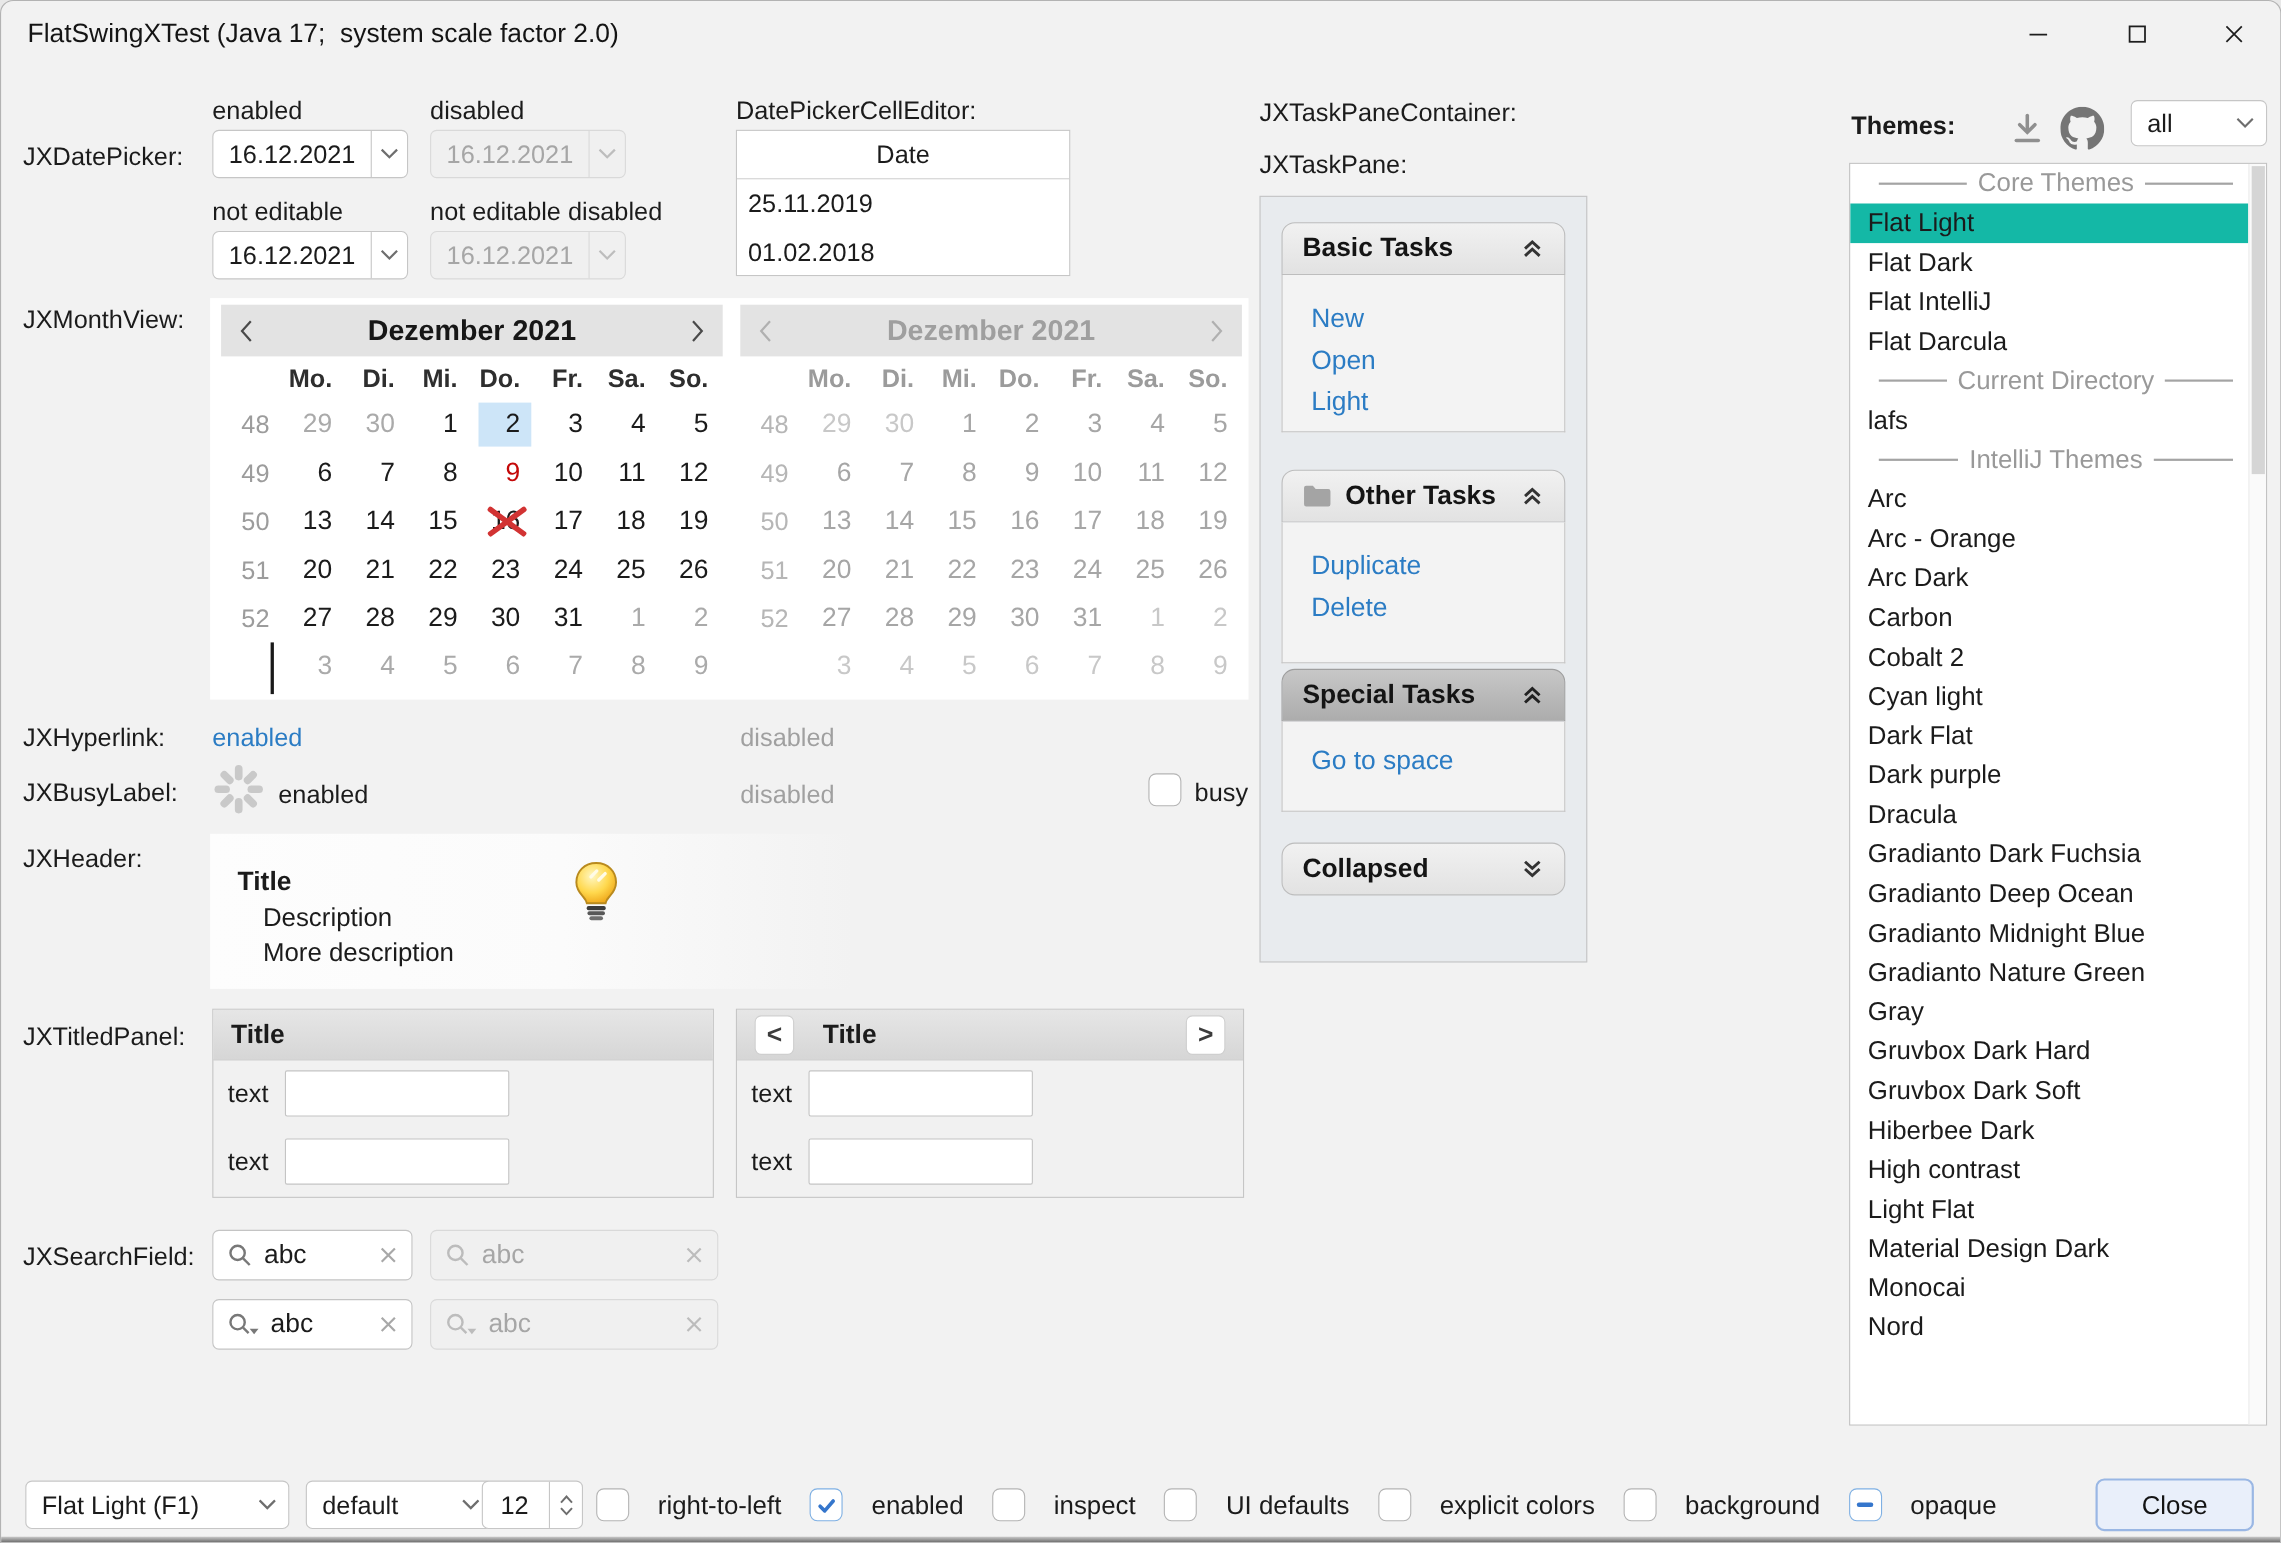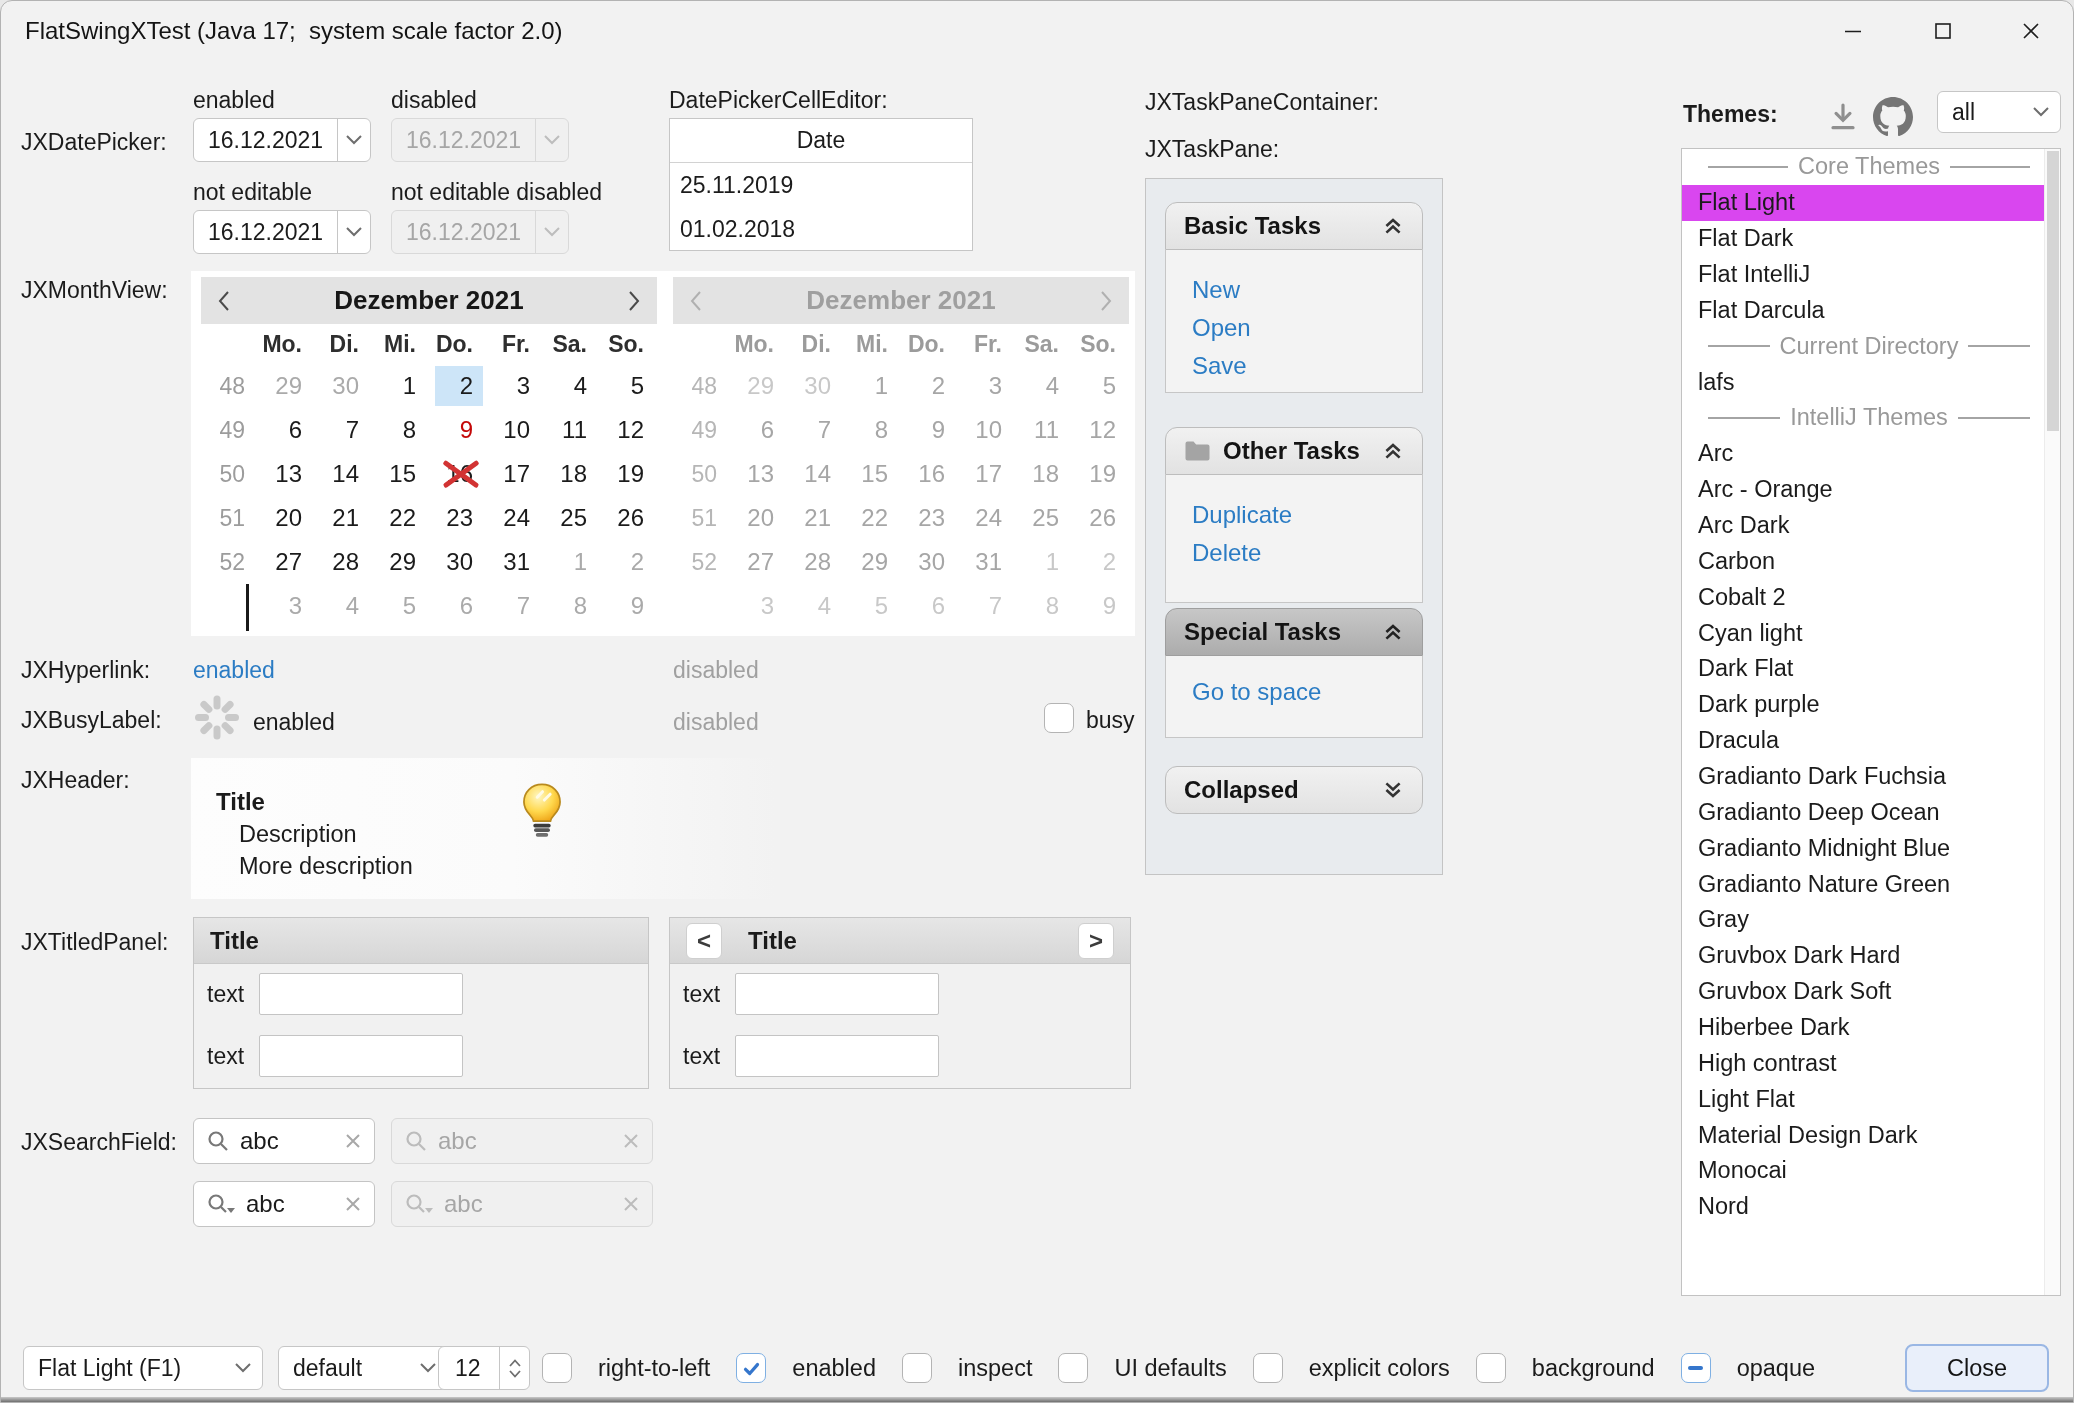--- a/index.html
+++ b/index.html
@@ -89,21 +89,21 @@
   .pane-header.collapsed{border-radius:12px;}
   .pane-body{position:absolute;left:1164px;width:258px;background:#f3f3f3;border:1px solid #c6c6c6;border-top:none;}
   .pane-body ul{list-style:none;margin:0;padding:26px 0 0 26px;}
   .pane-body li{margin-bottom:10px;}
   .pane-body a{color:#2b7cc4;font-size:24px;text-decoration:none;}
   .dblchev{color:#333;display:flex;}
   .pane-header.special .dblchev{color:#222;}
   
   .tlist{position:absolute;left:1680px;top:147px;width:380px;height:1148px;background:#fff;border:1px solid #c2c2c2;overflow:hidden;font-size:23.5px;}
   .titem{height:35.87px;display:flex;align-items:center;padding-left:16px;width:calc(100% - 16px);white-space:nowrap;}
-  .titem.selected{background:#d946ef;}
+  .titem.selected{background:#14b8a6;}
   .tsep{color:#999;width:calc(100% - 20px);}
   .tsep .line{flex:1;height:2px;background:#a4a4a4;margin:0 10px;}
   .tscroll{position:absolute;right:0;top:0;width:16px;height:100%;background:#fafafa;border-left:1px solid #ececec;}
   .tthumb{position:absolute;left:2px;top:2px;width:12px;height:280px;background:#d5d5d5;}
   
   .closebtn{position:absolute;left:1904px;top:1343px;width:144px;height:48px;background:#e9effa;border:2px solid #9ab7e4;border-radius:8px;display:flex;align-items:center;justify-content:center;font-size:23.5px;color:#141414;}
   .cbrow{position:absolute;left:541px;top:1345px;height:44px;display:flex;align-items:center;gap:26px;}
   .cbwrap{display:flex;align-items:center;gap:26px;white-space:nowrap;font-size:23.5px;}
   .spinner{position:absolute;left:437px;top:1345px;width:92px;height:44px;background:#fff;border:1px solid #c6c6c6;border-radius:6px;display:flex;align-items:center;}
   .spinner .val{flex:1;padding-left:16px;}
@@ -474,21 +474,21 @@
         <svg width="22" height="22" viewBox="0 0 20 20" fill="none" stroke="currentColor" stroke-width="2.4">
           <path d="M4 10L10 4.5 16 10"></path>
           <path d="M4 16l6-5.5L16 16"></path>
         </svg>
       </span>
   </div>
   <div class="pane-body" style="top:249px;height:143px;">
     <ul>
         <li><a href="#">New</a></li>
         <li><a href="#">Open</a></li>
-        <li><a href="#">Save</a></li>
+        <li><a href="#">Light</a></li>
       </ul>
   </div>
 
   <div class="pane-header" style="top:426px;">
     <span style="display:flex;">
         <svg width="27" height="22" viewBox="0 0 27 22" fill="#a4a4a4">
           <path d="M1.5 3.5a2 2 0 012-2h6l2.6 3h11.4a2 2 0 012 2v12a2 2 0 01-2 2h-20a2 2 0 01-2-2z"></path>
         </svg>
       </span>
     <span class="pt">Other Tasks</span>

